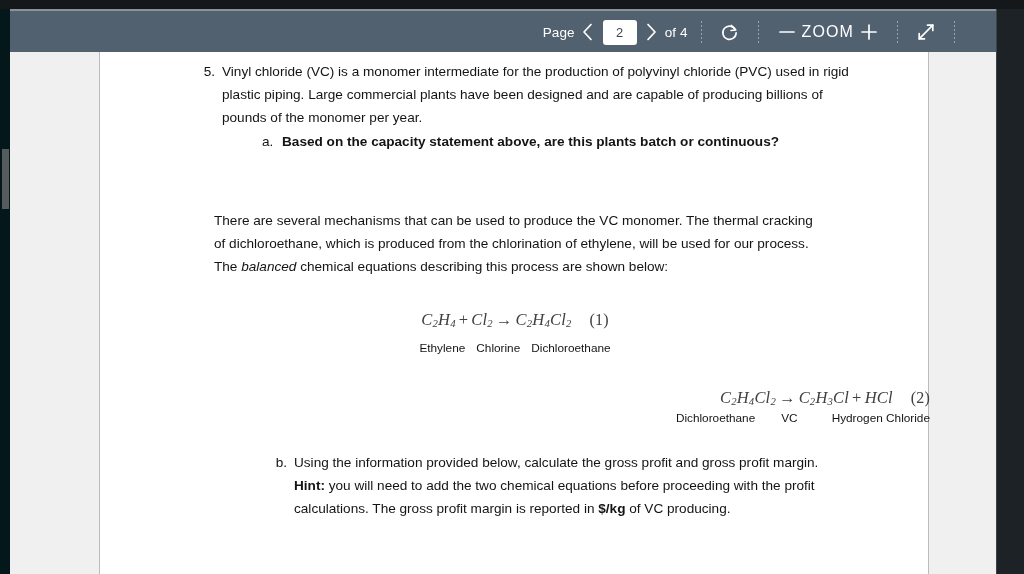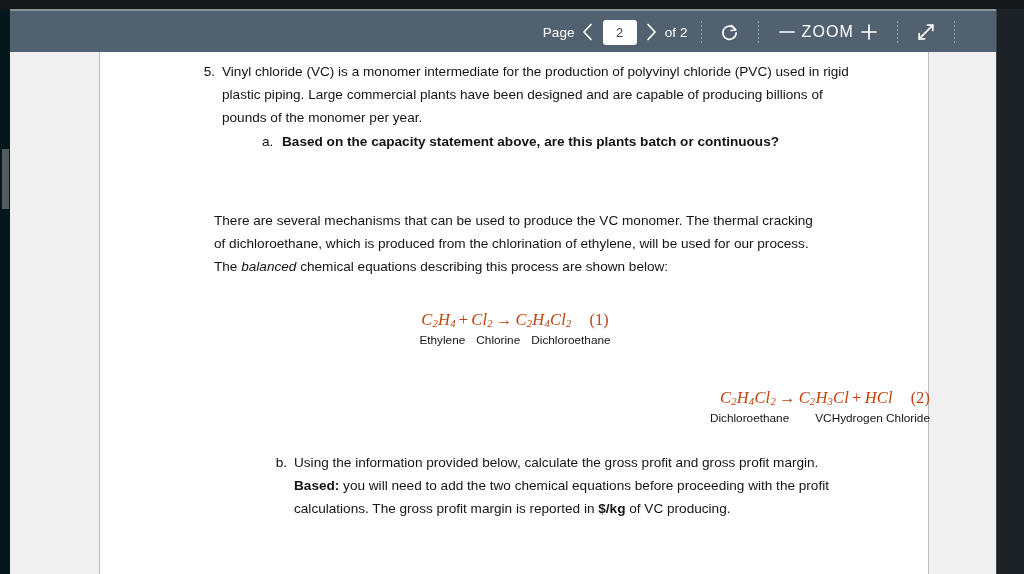--- a/index.html
+++ b/index.html
@@ -204,21 +204,21 @@
   .eq-wrap-2 {
     position: absolute;
     left: 0; top: 336px;
     width: 830px;
     text-align: right;
   }
   .eq-line {
     font-family: "Liberation Serif", serif;
     font-style: italic;
     font-size: 16.5px;
-    color: #c2410c;
+    color: #404040;
     white-space: nowrap;
     letter-spacing: .2px;
   }
   .eq-line sub {
     font-size: 65%;
     vertical-align: -0.22em;
     font-style: italic;
   }
   .eq-op {
     font-style: normal;
@@ -231,24 +231,24 @@
     font-size: 16px;
   }
   .eq-names {
     font-family: "Liberation Sans", sans-serif;
     font-size: 11.8px;
     color: #141414;
     margin-top: 3px;
     white-space: nowrap;
   }
   .eq-names span { display: inline-block; }
-  .n1a { padding-right: 11px; }
+  .n1a { padding-right: 11px; margin-top: 8px; }
   .n1b { padding-right: 11px; }
   .n2a { padding-right: 26px; }
-  .n2b { }
+  .n2b { padding-right: 34px; }
 
   .partb {
     position: absolute;
     left: 172px;
     top: 399px;
     width: 580px;
   }
   .partb b { font-weight: bold; }
 </style>
 </head>
@@ -278,21 +278,21 @@
       </div>
 
       <input class="page-input" type="text" value="2" style="">
 
       <div class="tb-btn chev">
         <svg width="11" height="18" viewBox="0 0 11 18" aria-hidden="true">
           <path d="M2 1.5 L9 9 L2 16.5" fill="none" stroke="#ffffff" stroke-width="1.7" stroke-linecap="round" stroke-linejoin="round"></path>
         </svg>
       </div>
 
-      <span class="tb-label">of 2</span>
+      <span class="tb-label">of 4</span>
     </div>
 
     <div class="divider"></div>
 
     <div class="tb-btn icon-btn">
       <svg width="19" height="19" viewBox="0 0 20 20" aria-hidden="true">
         <path d="M16.2 7.0 A7 7 0 1 0 17 10.2" fill="none" stroke="#ffffff" stroke-width="1.7" stroke-linecap="round"></path>
         <path d="M12.1 2.6 L16.6 7.4 L11.6 7.9" fill="none" stroke="#ffffff" stroke-width="1.7" stroke-linecap="round" stroke-linejoin="round"></path>
       </svg>
     </div>
@@ -361,21 +361,21 @@
           </div>
           <div class="eq-names">
             <span class="n2a">Dichloroethane</span><span class="n2b">VC</span><span>Hydrogen Chloride</span>
           </div>
         </div>
 
         <div class="partb doc-text">
           <div class="q-row">
             <div class="q-num">b.</div>
             <div class="q-body">
-              <span>Using the information provided below, calculate the gross profit and gross profit margin.  </span><b>Based:</b><span>  you will need to add the two chemical equations before proceeding with the profit calculations.  The gross profit margin is reported in </span><b>$/kg</b><span> of VC producing.</span>
+              <span>Using the information provided below, calculate the gross profit and gross profit margin.  </span><b>Hint:</b><span>  you will need to add the two chemical equations before proceeding with the profit calculations.  The gross profit margin is reported in </span><b>$/kg</b><span> of VC producing.</span>
             </div>
           </div>
         </div>
 
       </div>
     </div>
   </div>
 
 </div>
 

